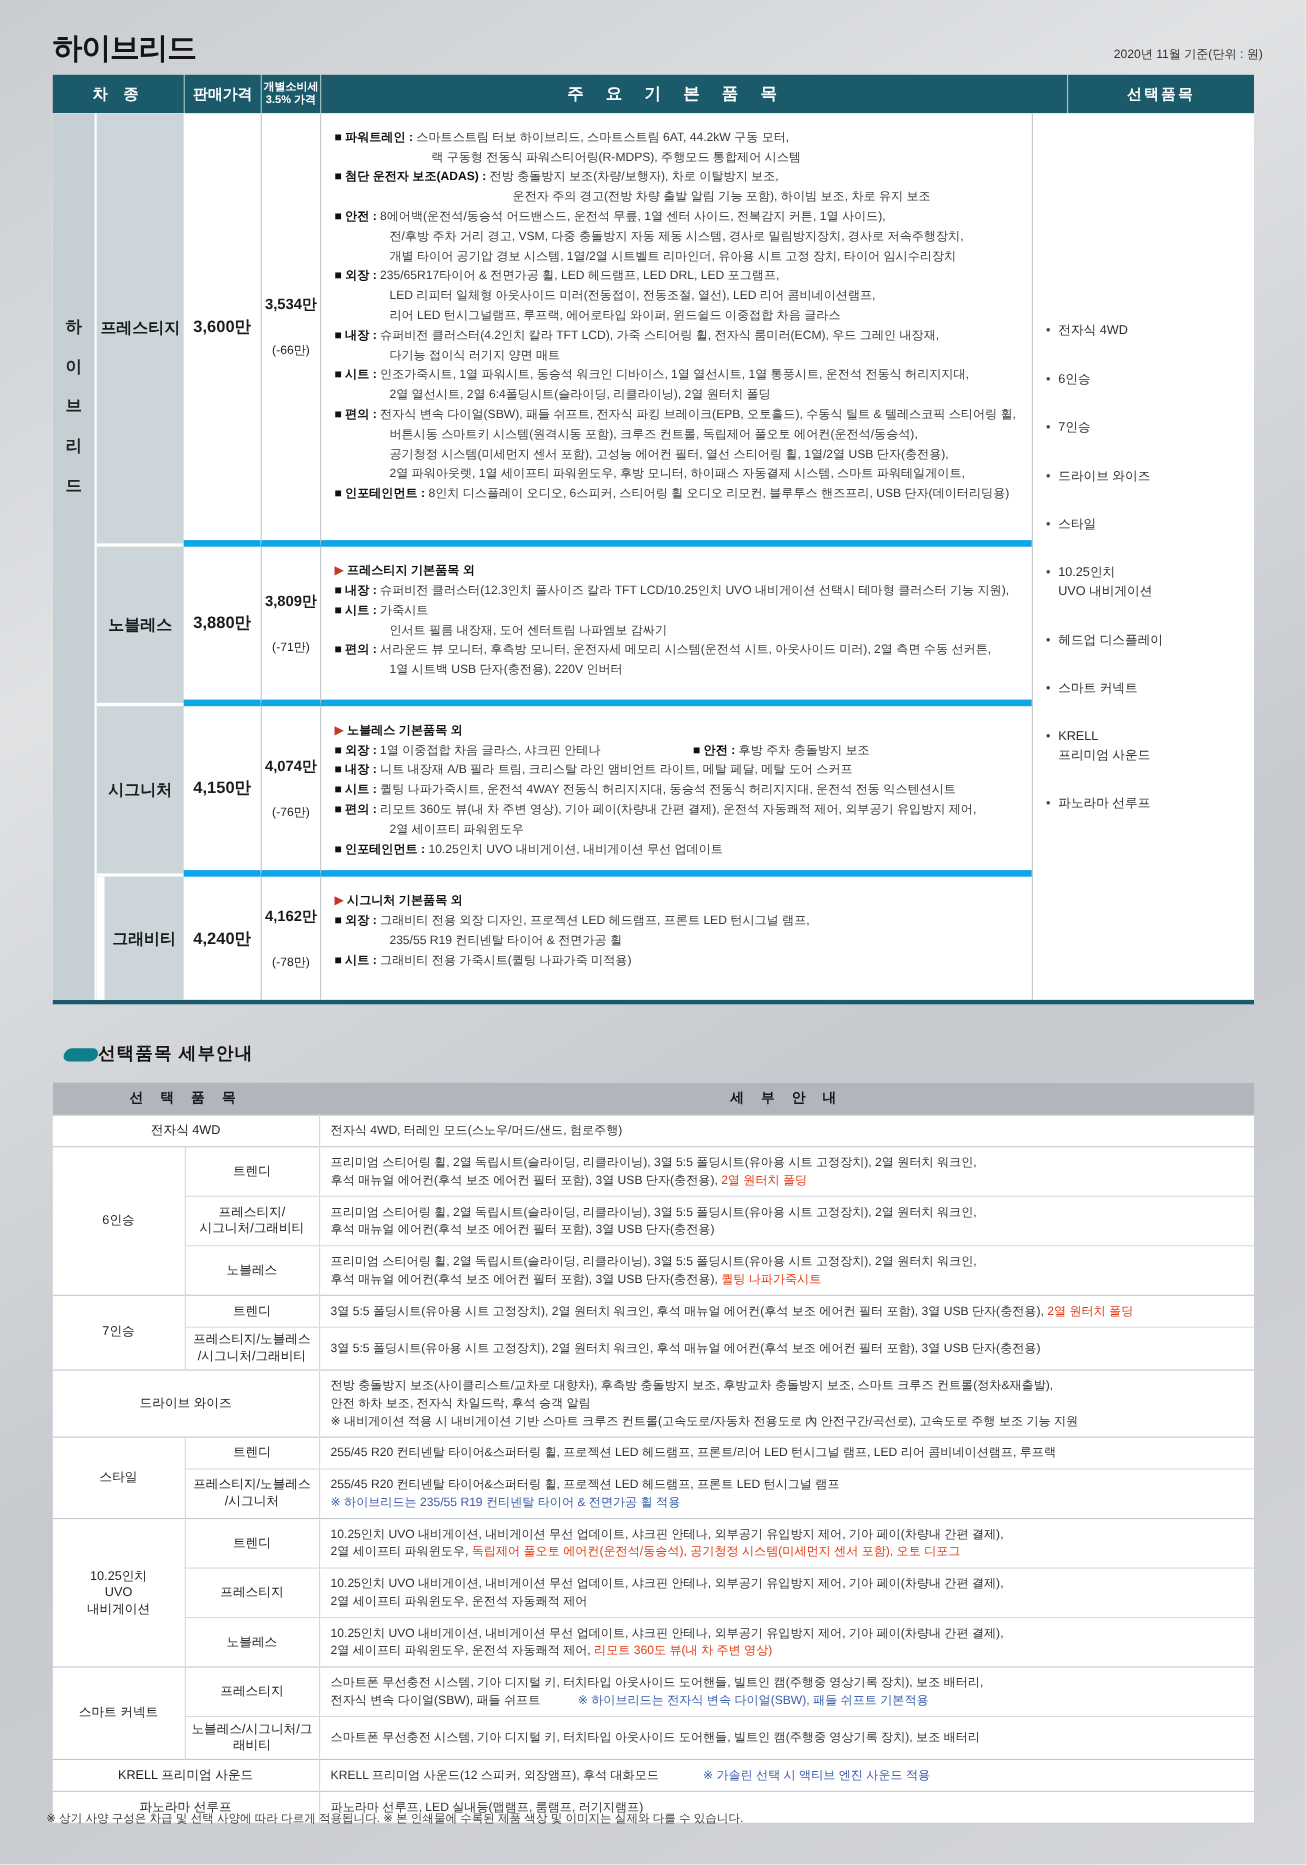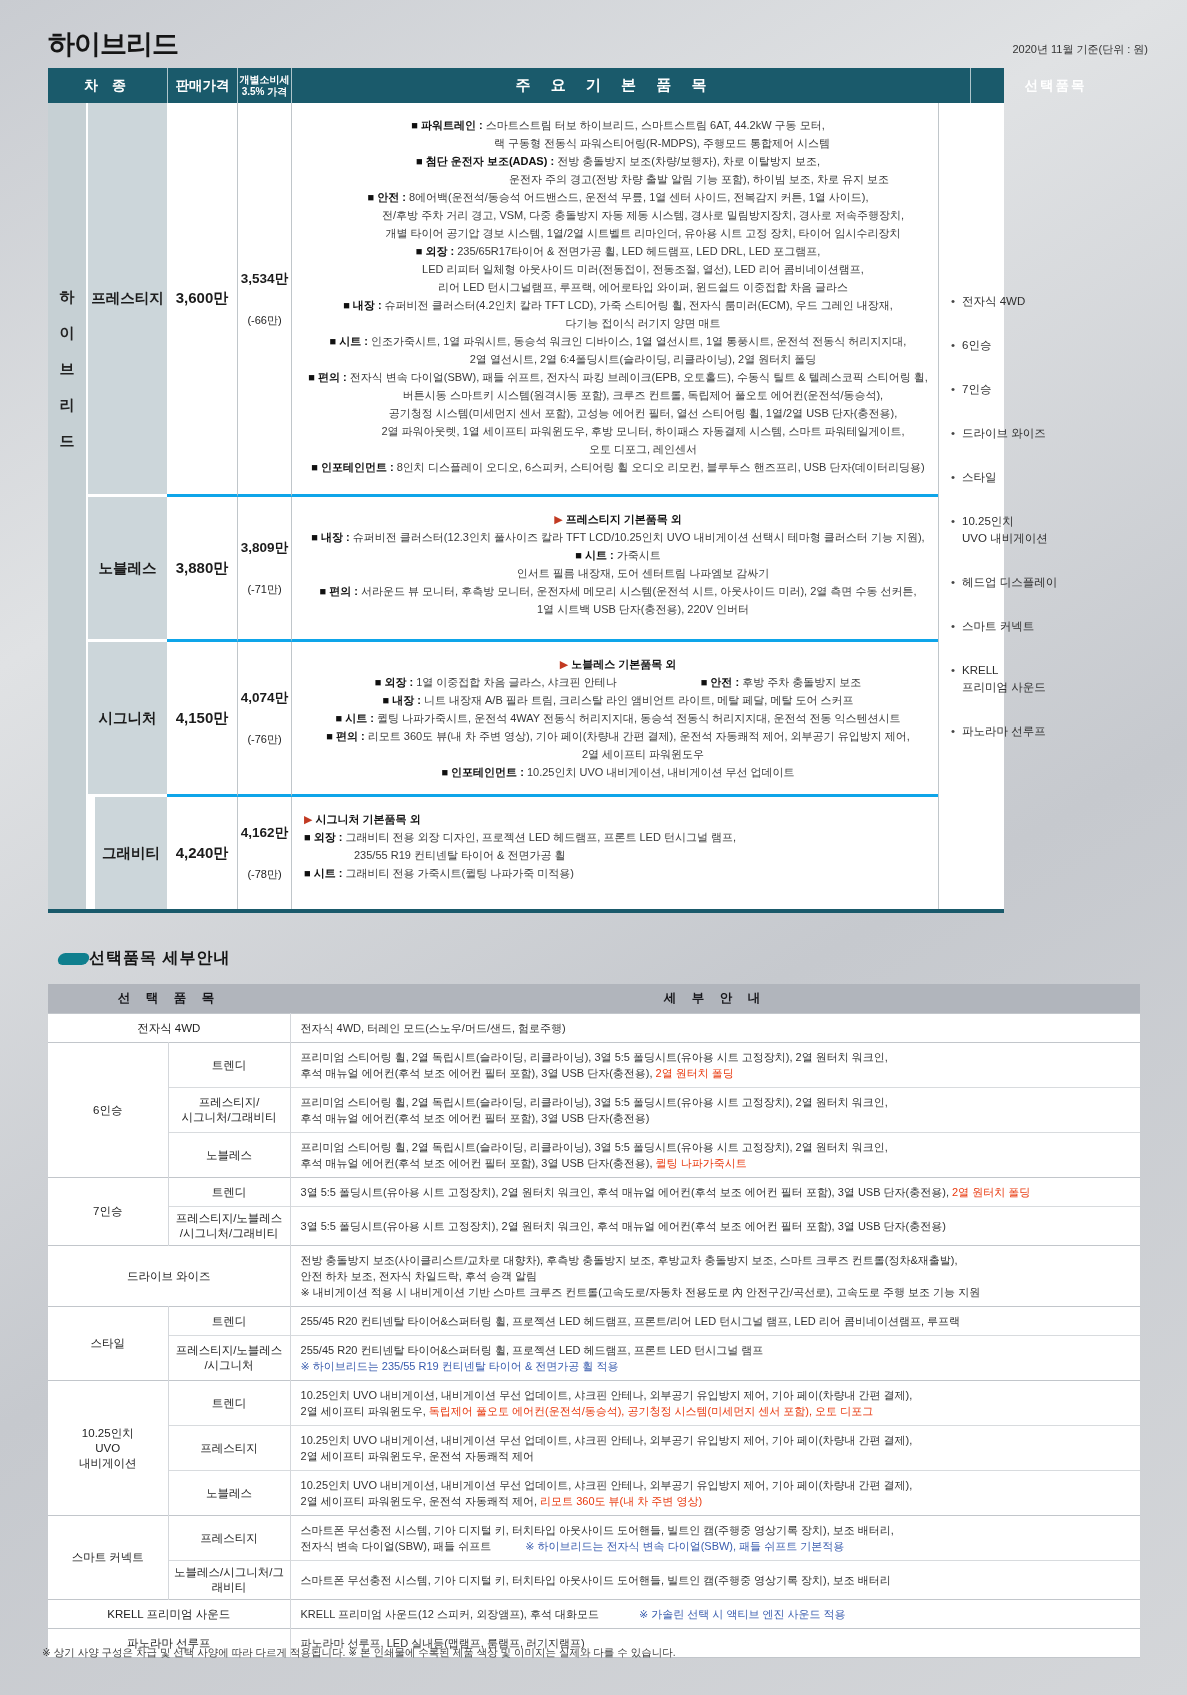--- a/index.html
+++ b/index.html
@@ -6,21 +6,21 @@
   body{font-family:"Liberation Sans","DejaVu Sans",sans-serif;}
   .page{position:relative;width:1187px;height:1695px;overflow:hidden;
         background:linear-gradient(150deg,#c9ccd1 0%,#e0e2e4 28%,#c6c9ce 60%,#d4d6d9 100%);}
 
   
   .doc-header{position:absolute;left:48px;top:26px;width:1100px;display:flex;justify-content:space-between;align-items:flex-end;}
   .doc-title{font-size:27px;font-weight:bold;color:#151515;letter-spacing:-1px;margin:0;}
   .doc-meta{font-size:11px;color:#333;padding-bottom:5px;}
 
   
-  .main-table{position:absolute;left:48px;top:68px;width:956px;}
+  .main-table{position:absolute;left:48px;top:68px;width:1092px;}
   .mt-header{display:grid;grid-template-columns:119px 70px 54px 647px 202px;height:35px;background:#1a5a6b;color:#fff;align-items:center;}
   .mt-header>div{height:100%;display:flex;flex-direction:column;align-items:center;justify-content:center;text-align:center;}
   .mt-header>div+div{border-left:1px solid rgba(255,255,255,.65);}
   .h-model{font-size:14px;font-weight:bold;letter-spacing:5px;}
   .h-price{font-size:13.5px;font-weight:bold;}
   .h-tax{font-size:10px;line-height:12px;font-weight:bold;}
   .h-items{font-size:15px;font-weight:bold;letter-spacing:8px;}
   .h-options{font-size:13.5px;font-weight:bold;letter-spacing:2px;margin-left:32px;}
 
   .mt-body{display:grid;grid-template-columns:40px 79px 70px 54px 647px 202px;grid-template-rows:394px 145px 155px 112px;background:#fff;}
@@ -28,21 +28,21 @@
   .strip{background:#c6d0d4;border-right:2px solid #fff;display:flex;flex-direction:column;align-items:center;padding-top:185px;font-size:15px;font-weight:bold;color:#222;}
   .strip span{display:block;margin-bottom:17px;}
   .model{background:#ccd6da;display:flex;align-items:center;justify-content:center;font-size:14.5px;font-weight:bold;color:#1b1b1b;}
   .wgap{border-bottom:3px solid #fff;}
   .inset{border-left:7px solid #fff;}
   .price{display:flex;align-items:center;justify-content:center;font-size:15px;font-weight:bold;color:#1b1b1b;}
   .tax{display:flex;flex-direction:column;align-items:center;justify-content:center;color:#1b1b1b;gap:24px;}
   .tax .tv{font-size:13.5px;font-weight:bold;}
   .tax .td2{font-size:11px;margin-top:1px;}
   .vline{border-left:1px solid #c0c6ca;}
-  .hline{border-bottom:3px solid #0ea5e9;text-align:center;}
+  .hline{border-bottom:6px solid #0ea5e9;}
   .content{padding:13px 6px 0 12px;font-size:11px;line-height:18px;color:#3a3a3a;overflow:hidden;}
   .specline{white-space:nowrap;}
   .lbl{font-weight:bold;color:#101010;}
   .arr{color:#c23a22;font-weight:bold;}
   .hd{font-weight:bold;color:#101010;}
   .red{color:#e8380d;}
   .blu{color:#3a5dae;}
   .gap{display:inline-block;}
   .options{border-left:1px solid #c0c6ca;padding:190px 6px 0 12px;font-size:11.5px;color:#2e2e2e;overflow:hidden;}
   .opt{display:flex;gap:7px;margin-bottom:27px;line-height:17px;}
@@ -110,21 +110,20 @@
           <div class="specline" style="padding-left:50px"><span class="txt">LED 리피터 일체형 아웃사이드 미러(전동접이, 전동조절, 열선), LED 리어 콤비네이션램프,</span></div>
           <div class="specline" style="padding-left:50px"><span class="txt">리어 LED 턴시그널램프, 루프랙, 에어로타입 와이퍼, 윈드쉴드 이중접합 차음 글라스</span></div>
           <div class="specline" style="padding-left:0px"><span class="lbl">■ 내장 : </span><span class="txt">슈퍼비전 클러스터(4.2인치 칼라 TFT LCD), 가죽 스티어링 휠, 전자식 룸미러(ECM), 우드 그레인 내장재,</span></div>
           <div class="specline" style="padding-left:50px"><span class="txt">다기능 접이식 러기지 양면 매트</span></div>
           <div class="specline" style="padding-left:0px"><span class="lbl">■ 시트 : </span><span class="txt">인조가죽시트, 1열 파워시트, 동승석 워크인 디바이스, 1열 열선시트, 1열 통풍시트, 운전석 전동식 허리지지대,</span></div>
           <div class="specline" style="padding-left:50px"><span class="txt">2열 열선시트, 2열 6:4폴딩시트(슬라이딩, 리클라이닝), 2열 원터치 폴딩</span></div>
           <div class="specline" style="padding-left:0px"><span class="lbl">■ 편의 : </span><span class="txt">전자식 변속 다이얼(SBW), 패들 쉬프트, 전자식 파킹 브레이크(EPB, 오토홀드), 수동식 틸트 &amp; 텔레스코픽 스티어링 휠,</span></div>
           <div class="specline" style="padding-left:50px"><span class="txt">버튼시동 스마트키 시스템(원격시동 포함), 크루즈 컨트롤, 독립제어 풀오토 에어컨(운전석/동승석),</span></div>
           <div class="specline" style="padding-left:50px"><span class="txt">공기청정 시스템(미세먼지 센서 포함), 고성능 에어컨 필터, 열선 스티어링 휠, 1열/2열 USB 단자(충전용),</span></div>
           <div class="specline" style="padding-left:50px"><span class="txt">2열 파워아웃렛, 1열 세이프티 파워윈도우, 후방 모니터, 하이패스 자동결제 시스템, 스마트 파워테일게이트,</span></div>
-          <div class="specline" style="padding-left:50px"><span class="txt">오토 디포그, 레인센서</span></div>
           <div class="specline" style="padding-left:0px"><span class="lbl">■ 인포테인먼트 : </span><span class="txt">8인치 디스플레이 오디오, 6스피커, 스티어링 휠 오디오 리모컨, 블루투스 핸즈프리, USB 단자(데이터리딩용)</span></div>
         </div>
         <div class="cell model wgap" style="grid-column:2;grid-row:2">노블레스</div>
         <div class="cell price hline" style="grid-column:3;grid-row:2">3,880만</div>
         <div class="cell tax vline hline" style="grid-column:4;grid-row:2">
           <span class="tv">3,809만</span>
           <span class="td2">(-71만)</span>
         </div>
         <div class="cell content vline hline" style="grid-column:5;grid-row:2">
           <div class="specline" style="padding-left:0px"><span class="arr">▶ </span><span class="hd">프레스티지 기본품목 외</span></div>

